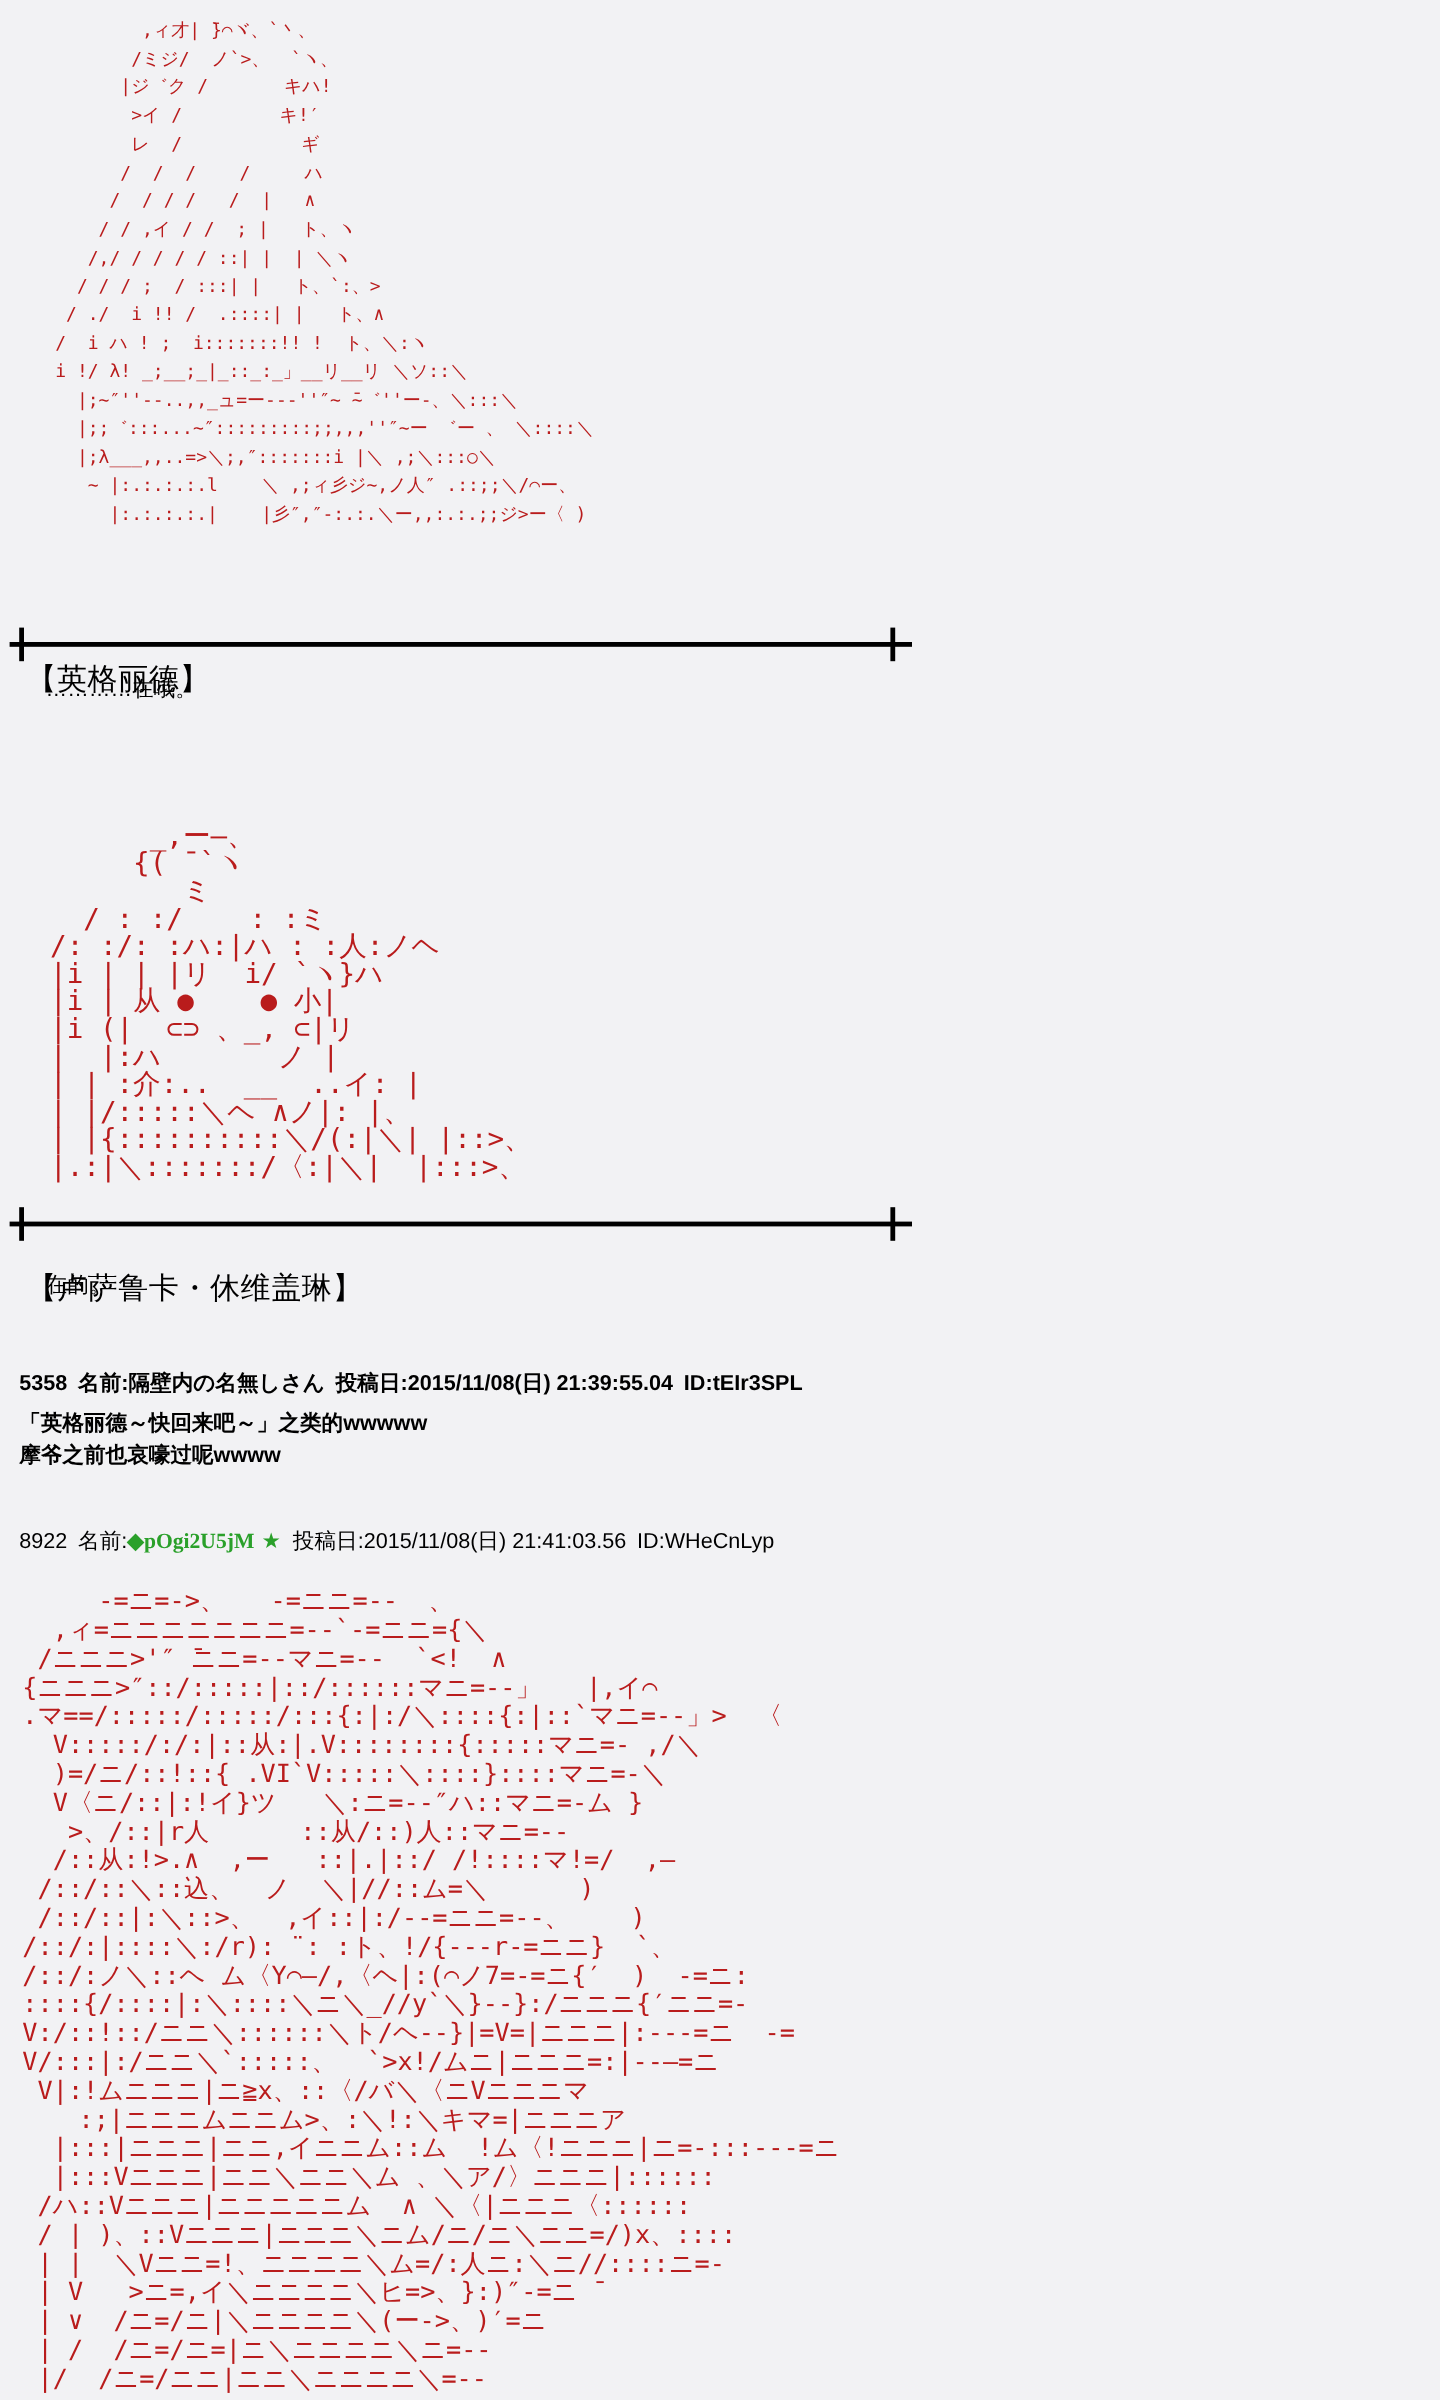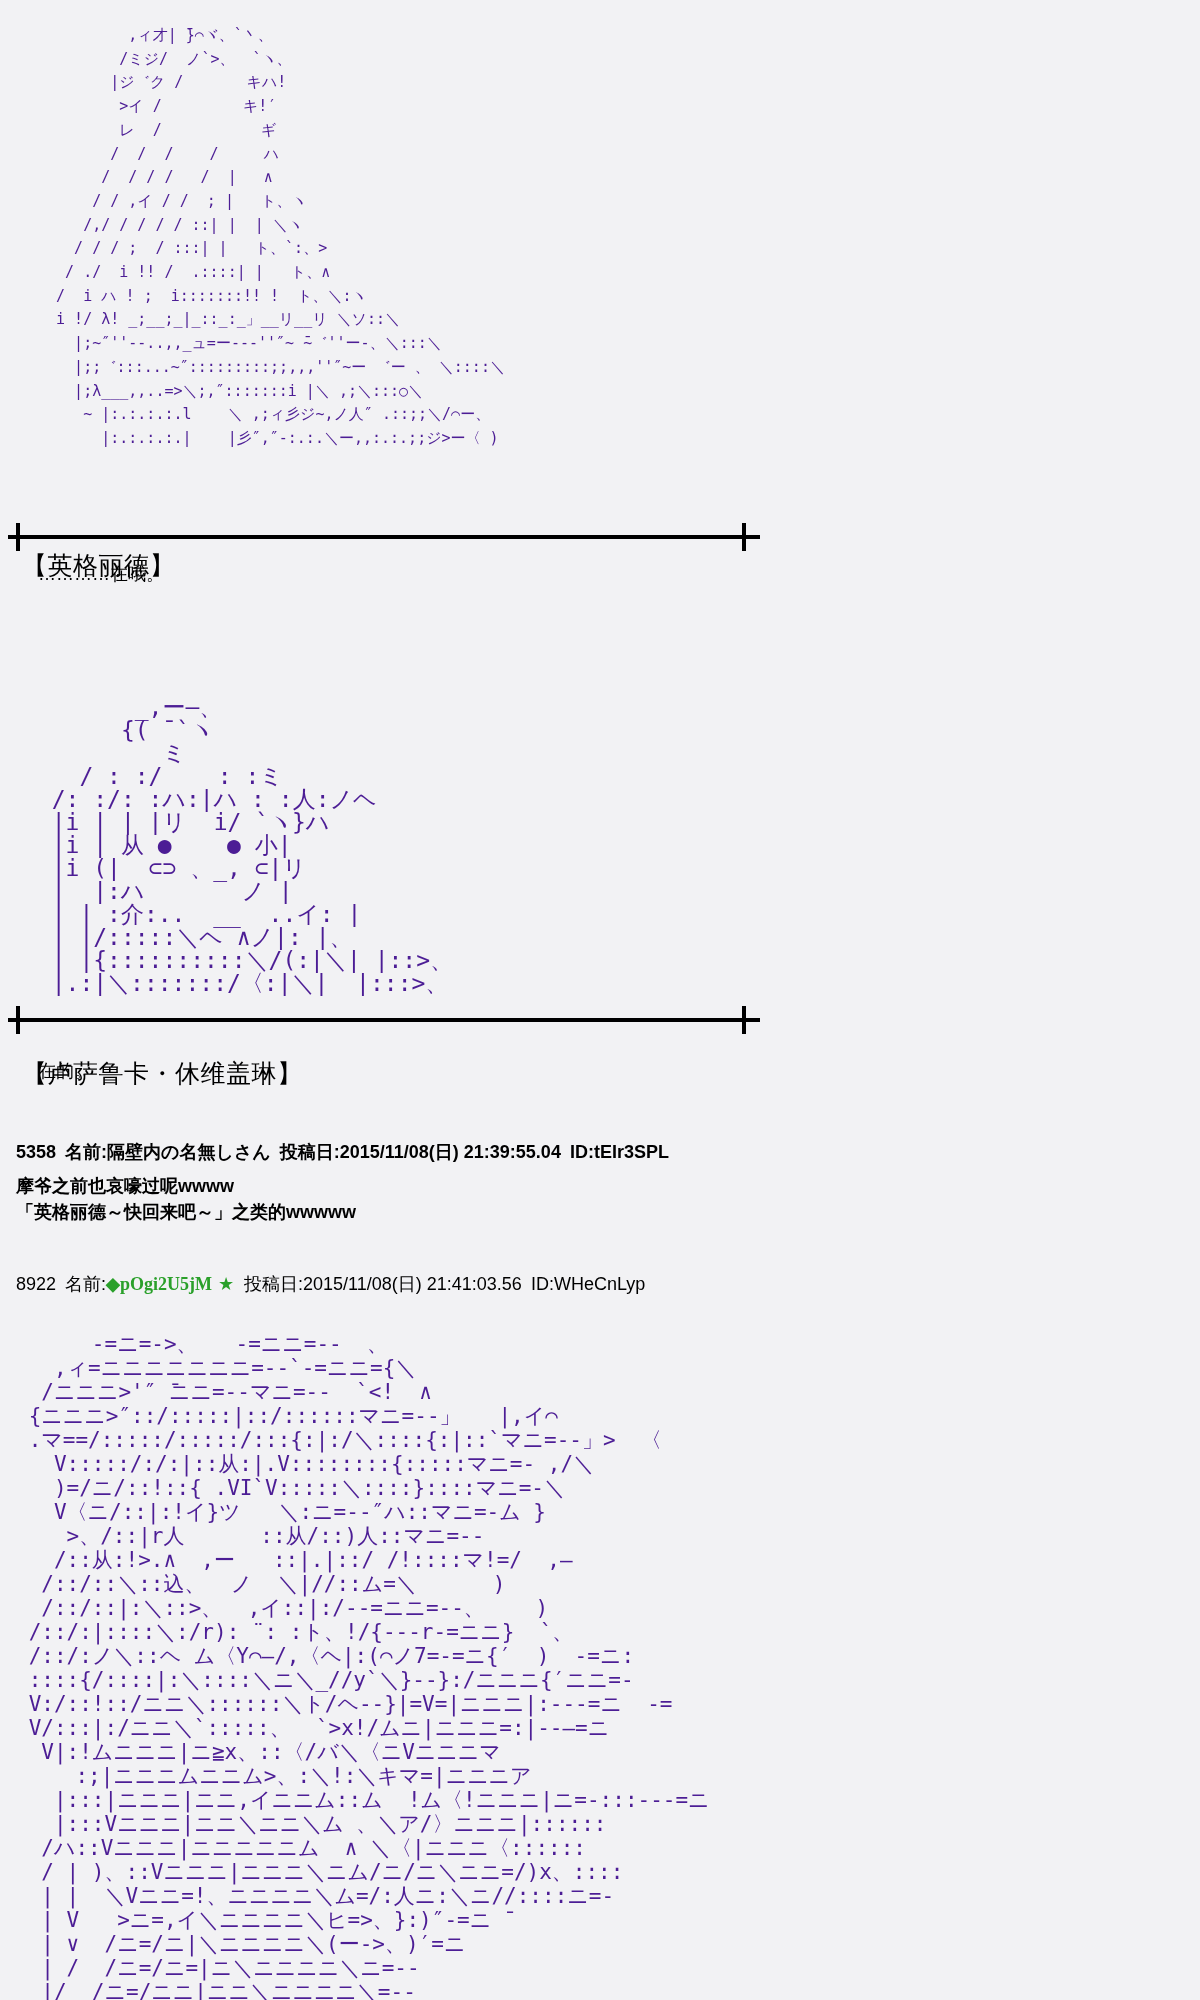--- a/index.html
+++ b/index.html
@@ -6,23 +6,23 @@
   body{
     width:1200px;height:2000px;
     background:#f2f2f4;
     font-family:"Liberation Sans","DejaVu Sans",sans-serif;
     color:#000;
     position:relative;
     overflow:hidden;
   }
   .stage{position:absolute;left:0;top:0;width:1200px;height:2000px;overflow:hidden;}
   pre.aa{
-    margin:10px;position:absolute;
+    margin:0;position:absolute;
     font-family:"DejaVu Sans Mono",monospace;
-    color:#4c1d95;
+    color:#b91c1c;
     white-space:pre;
   }
   .aa-top{left:28px;top:14px;font-size:15px;line-height:23.7px;}
   .aa-mid{left:14px;top:686px;font-size:23px;line-height:23px;}
   .aa-bottom{left:6px;top:1322px;font-size:21px;line-height:24px;}
   .divider{position:absolute;left:8px;width:752px;height:28px;}
   .divider .bar{position:absolute;left:0;right:0;top:12px;height:4px;background:#000;}
   .divider .cap{position:absolute;top:0;width:4px;height:28px;background:#000;}
   .divider .cap.left{left:8px;}
   .divider .cap.right{right:14px;}
@@ -98,22 +98,22 @@
   </div>
 
   <div class="speaker s2">【卢萨鲁卡・休维盖琳】</div>
   <div class="dialogue t2">在的。</div>
 
   <div class="post p1">
     <div class="post-header">
       <span class="gap">5358</span><span>名前:</span><span class="gap">隔壁内の名無しさん</span><span class="gap">投稿日:2015/11/08(日) 21:39:55.04</span><span>ID:tEIr3SPL</span>
     </div>
     <div class="post-body">
+      <div>「英格丽德～快回来吧～」之类的wwwww</div>
       <div>摩爷之前也哀嚎过呢wwww</div>
-      <div>「英格丽德～快回来吧～」之类的wwwww</div>
     </div>
   </div>
 
   <div class="post p2">
     <div class="post-header">
       <span class="gap">8922</span><span>名前:</span><span class="ph-trip" style="color: rgb(42, 160, 42); font-family: Liberation Serif, serif;">◆pOgi2U5jM</span><span class="ph-star" style="color: rgb(42, 160, 42);">★</span><span class="gap">投稿日:2015/11/08(日) 21:41:03.56</span><span>ID:WHeCnLyp</span>
     </div>
   </div>
 
   <pre class="aa aa-bottom">      -=ニ=-&gt;、   -=ニニ=--  、

